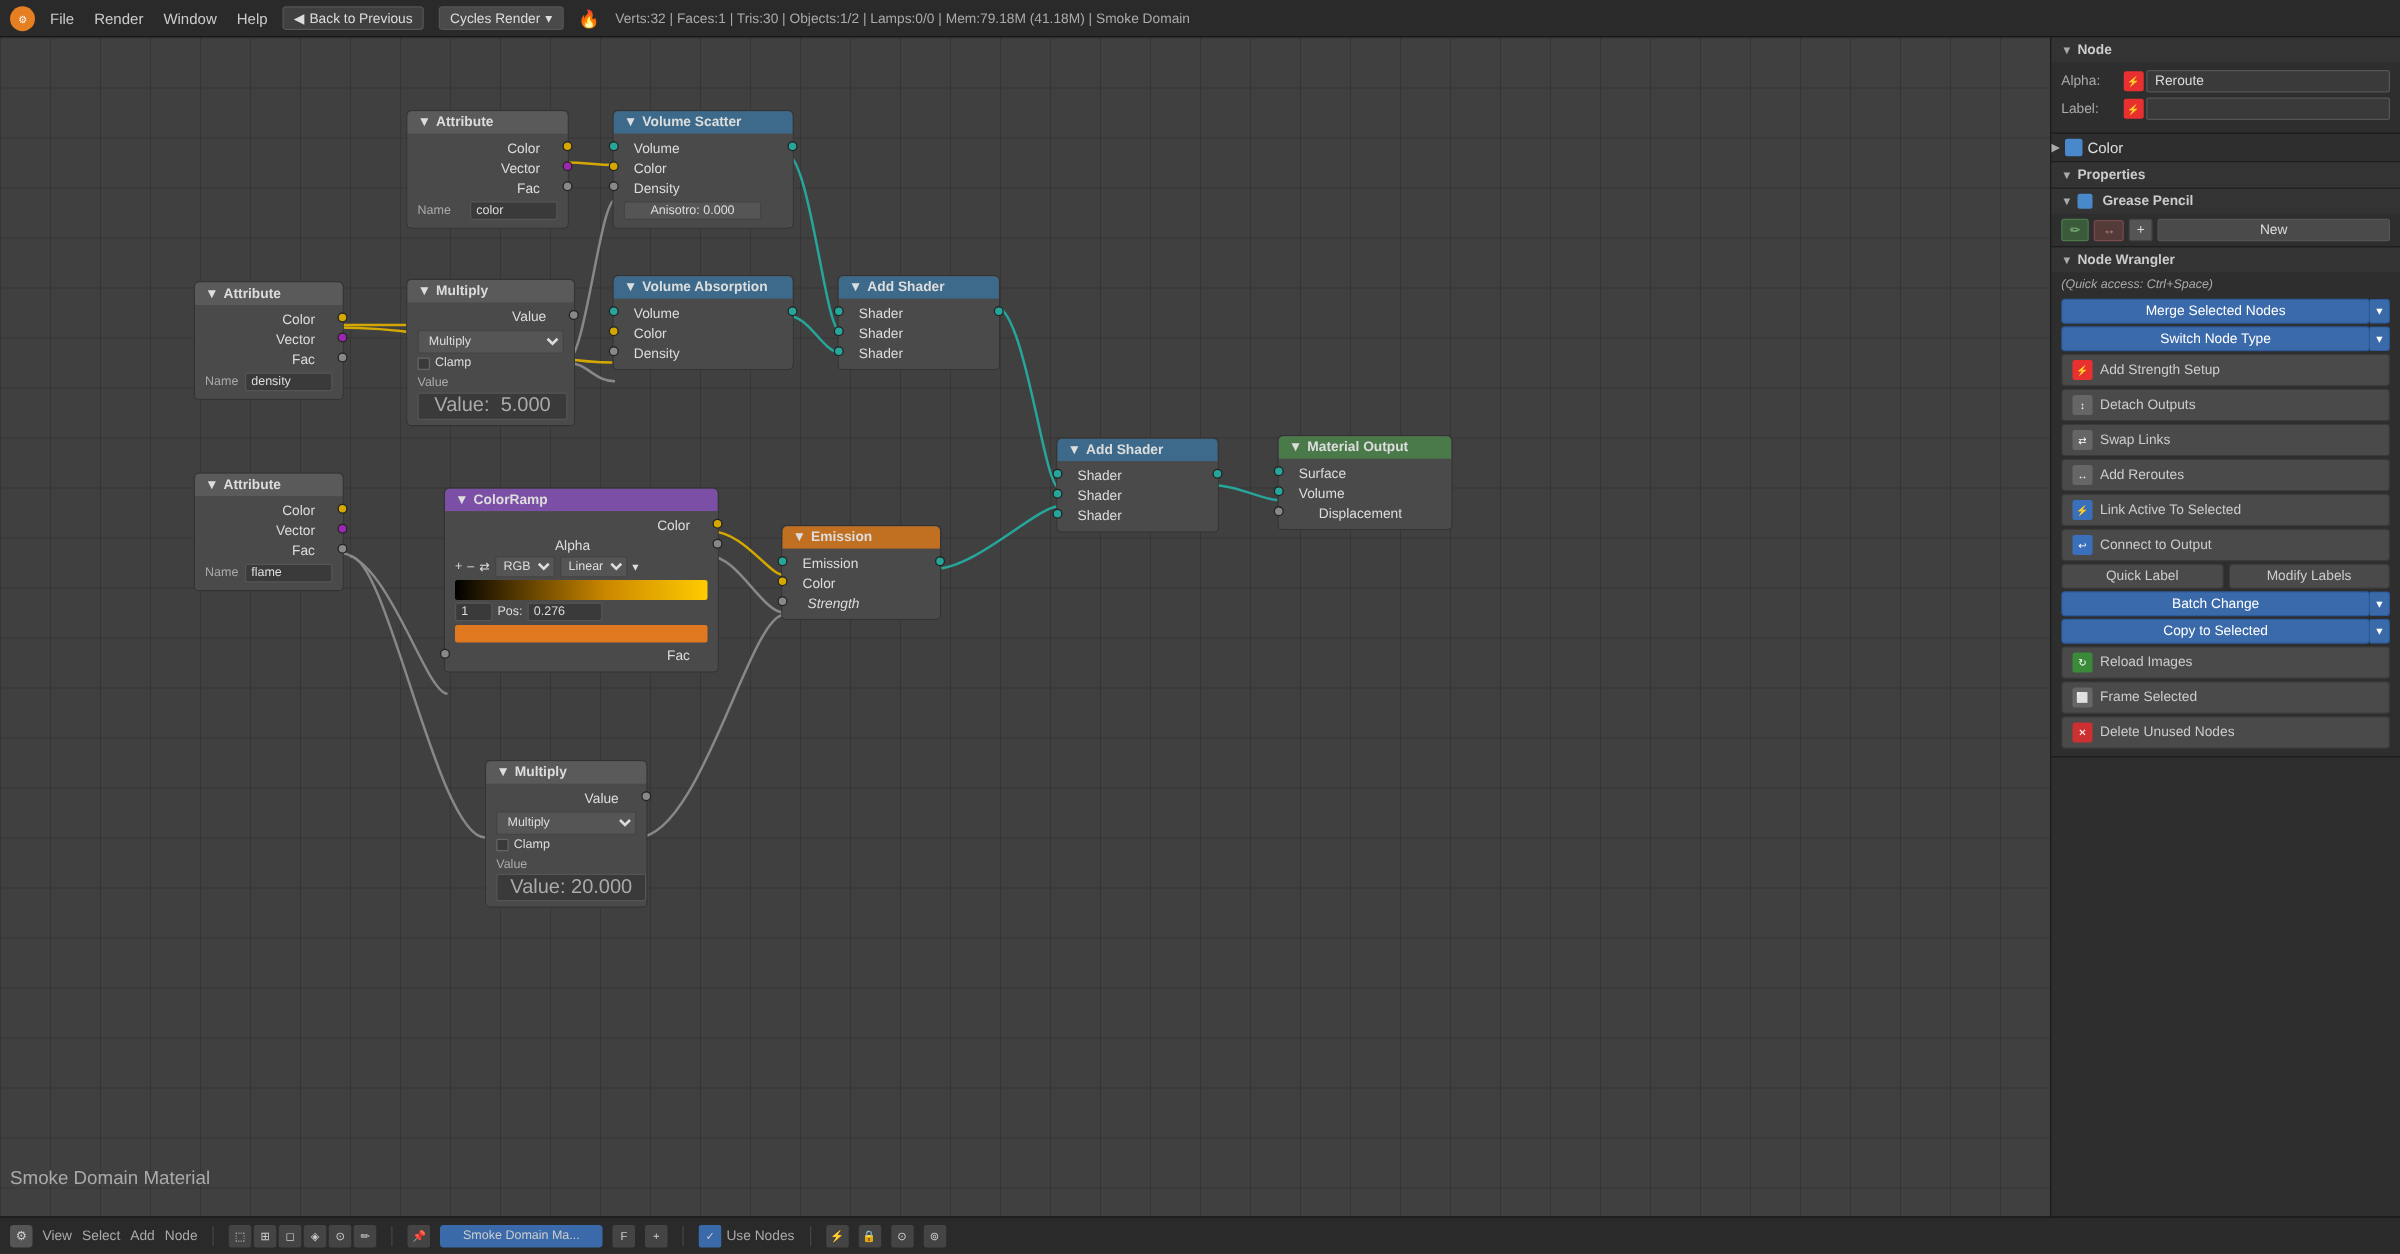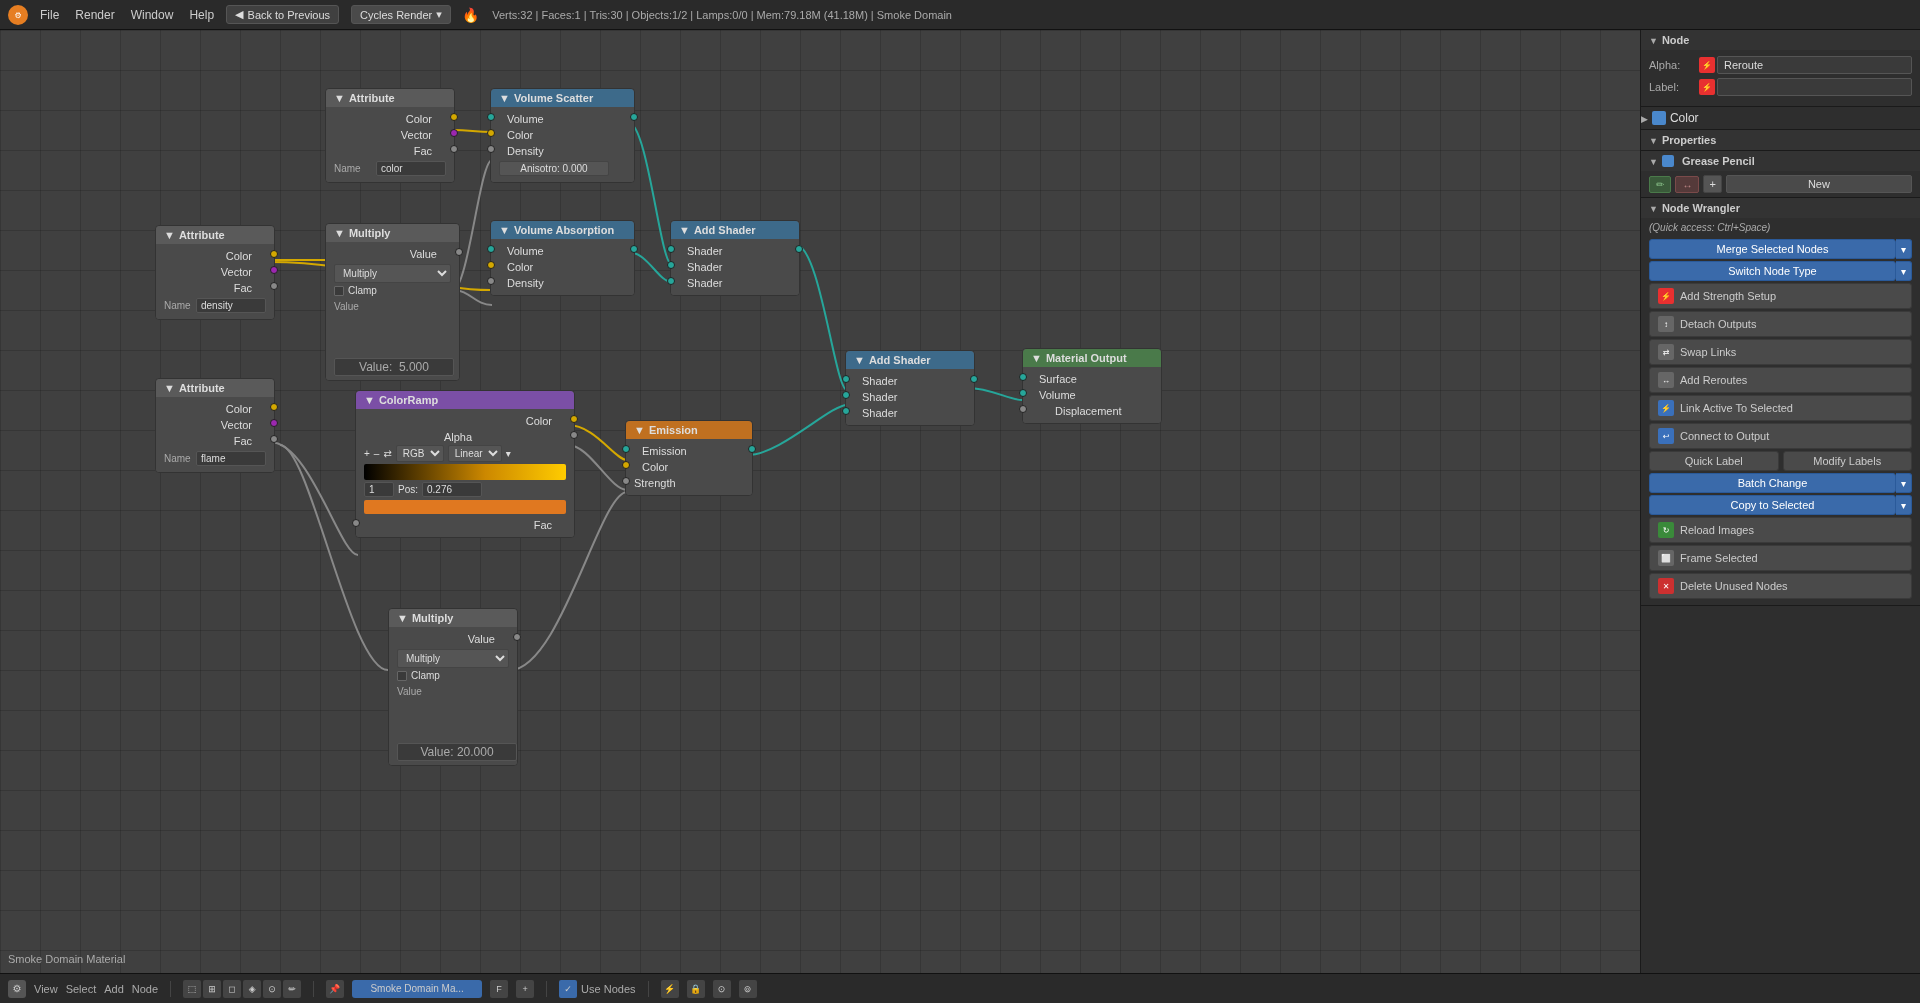--- a/index.html
+++ b/index.html
@@ -193,24 +193,23 @@
       background: #3a3a3a;
       border: 1px solid #666;
       border-radius: 1px;
     }
     .value-field {
       background: #3a3a3a;
       border: 1px solid #555;
       color: #aaa;
       padding: 1px 4px;
       border-radius: 2px;
-      font-size: 12px;
+      font-size: 16px;
       width: 120px;
       text-align: center;
-      margin-top: 44px;
     }
 
     
     #right-panel {
       width: 280px;
       background: #2e2e2e;
       border-left: 1px solid #1a1a1a;
       overflow-y: auto;
       padding: 0;
     }
@@ -712,21 +711,21 @@
           <span class="socket socket-left socket-teal" style="left:-12px;top:2px;"></span>
           <span style="margin-left:8px;">Emission</span>
           <span class="socket socket-right socket-teal" style="right:-12px;top:2px;"></span>
         </div>
         <div class="node-row">
           <span class="socket socket-left socket-yellow" style="left:-12px;top:2px;"></span>
           <span style="margin-left:8px;">Color</span>
         </div>
         <div class="node-row">
           <span class="socket socket-left socket-gray" style="left:-12px;top:2px;"></span>
-          <span style="margin-left:0;">Strength</span>
+          <span style="margin-left:12px;font-style:italic;">Strength</span>
         </div>
       </div>
     </div>
 
     <div class="node" style="left:388px;top:578px;width:130px;">
       <div class="node-header header-gray">
         <span>▼</span>
         <span>Multiply</span>
       </div>
       <div class="node-body">
@@ -784,21 +783,21 @@
           <span class="socket socket-left socket-teal" style="left:-12px;top:2px;"></span>
           <span style="margin-left:8px;">Volume</span>
         </div>
         <div class="node-row">
           <span class="socket socket-left socket-gray" style="left:-12px;top:2px;"></span>
           <span style="margin-left:24px;">Displacement</span>
         </div>
       </div>
     </div>
 
-    <div style="position:absolute;bottom:8px;left:8px;color:#aaa;font-size:11px;">Smoke Domain Material</div>
+    <div style="position:absolute;bottom:22px;left:8px;color:#aaa;font-size:15px;">Smoke Domain Material</div>
 
   </div>
 
   <div id="right-panel">
 
     <div class="panel-section">
       <div class="panel-header">
         <span class="triangle tri-down"></span>
         <span>Node</span>
       </div>

